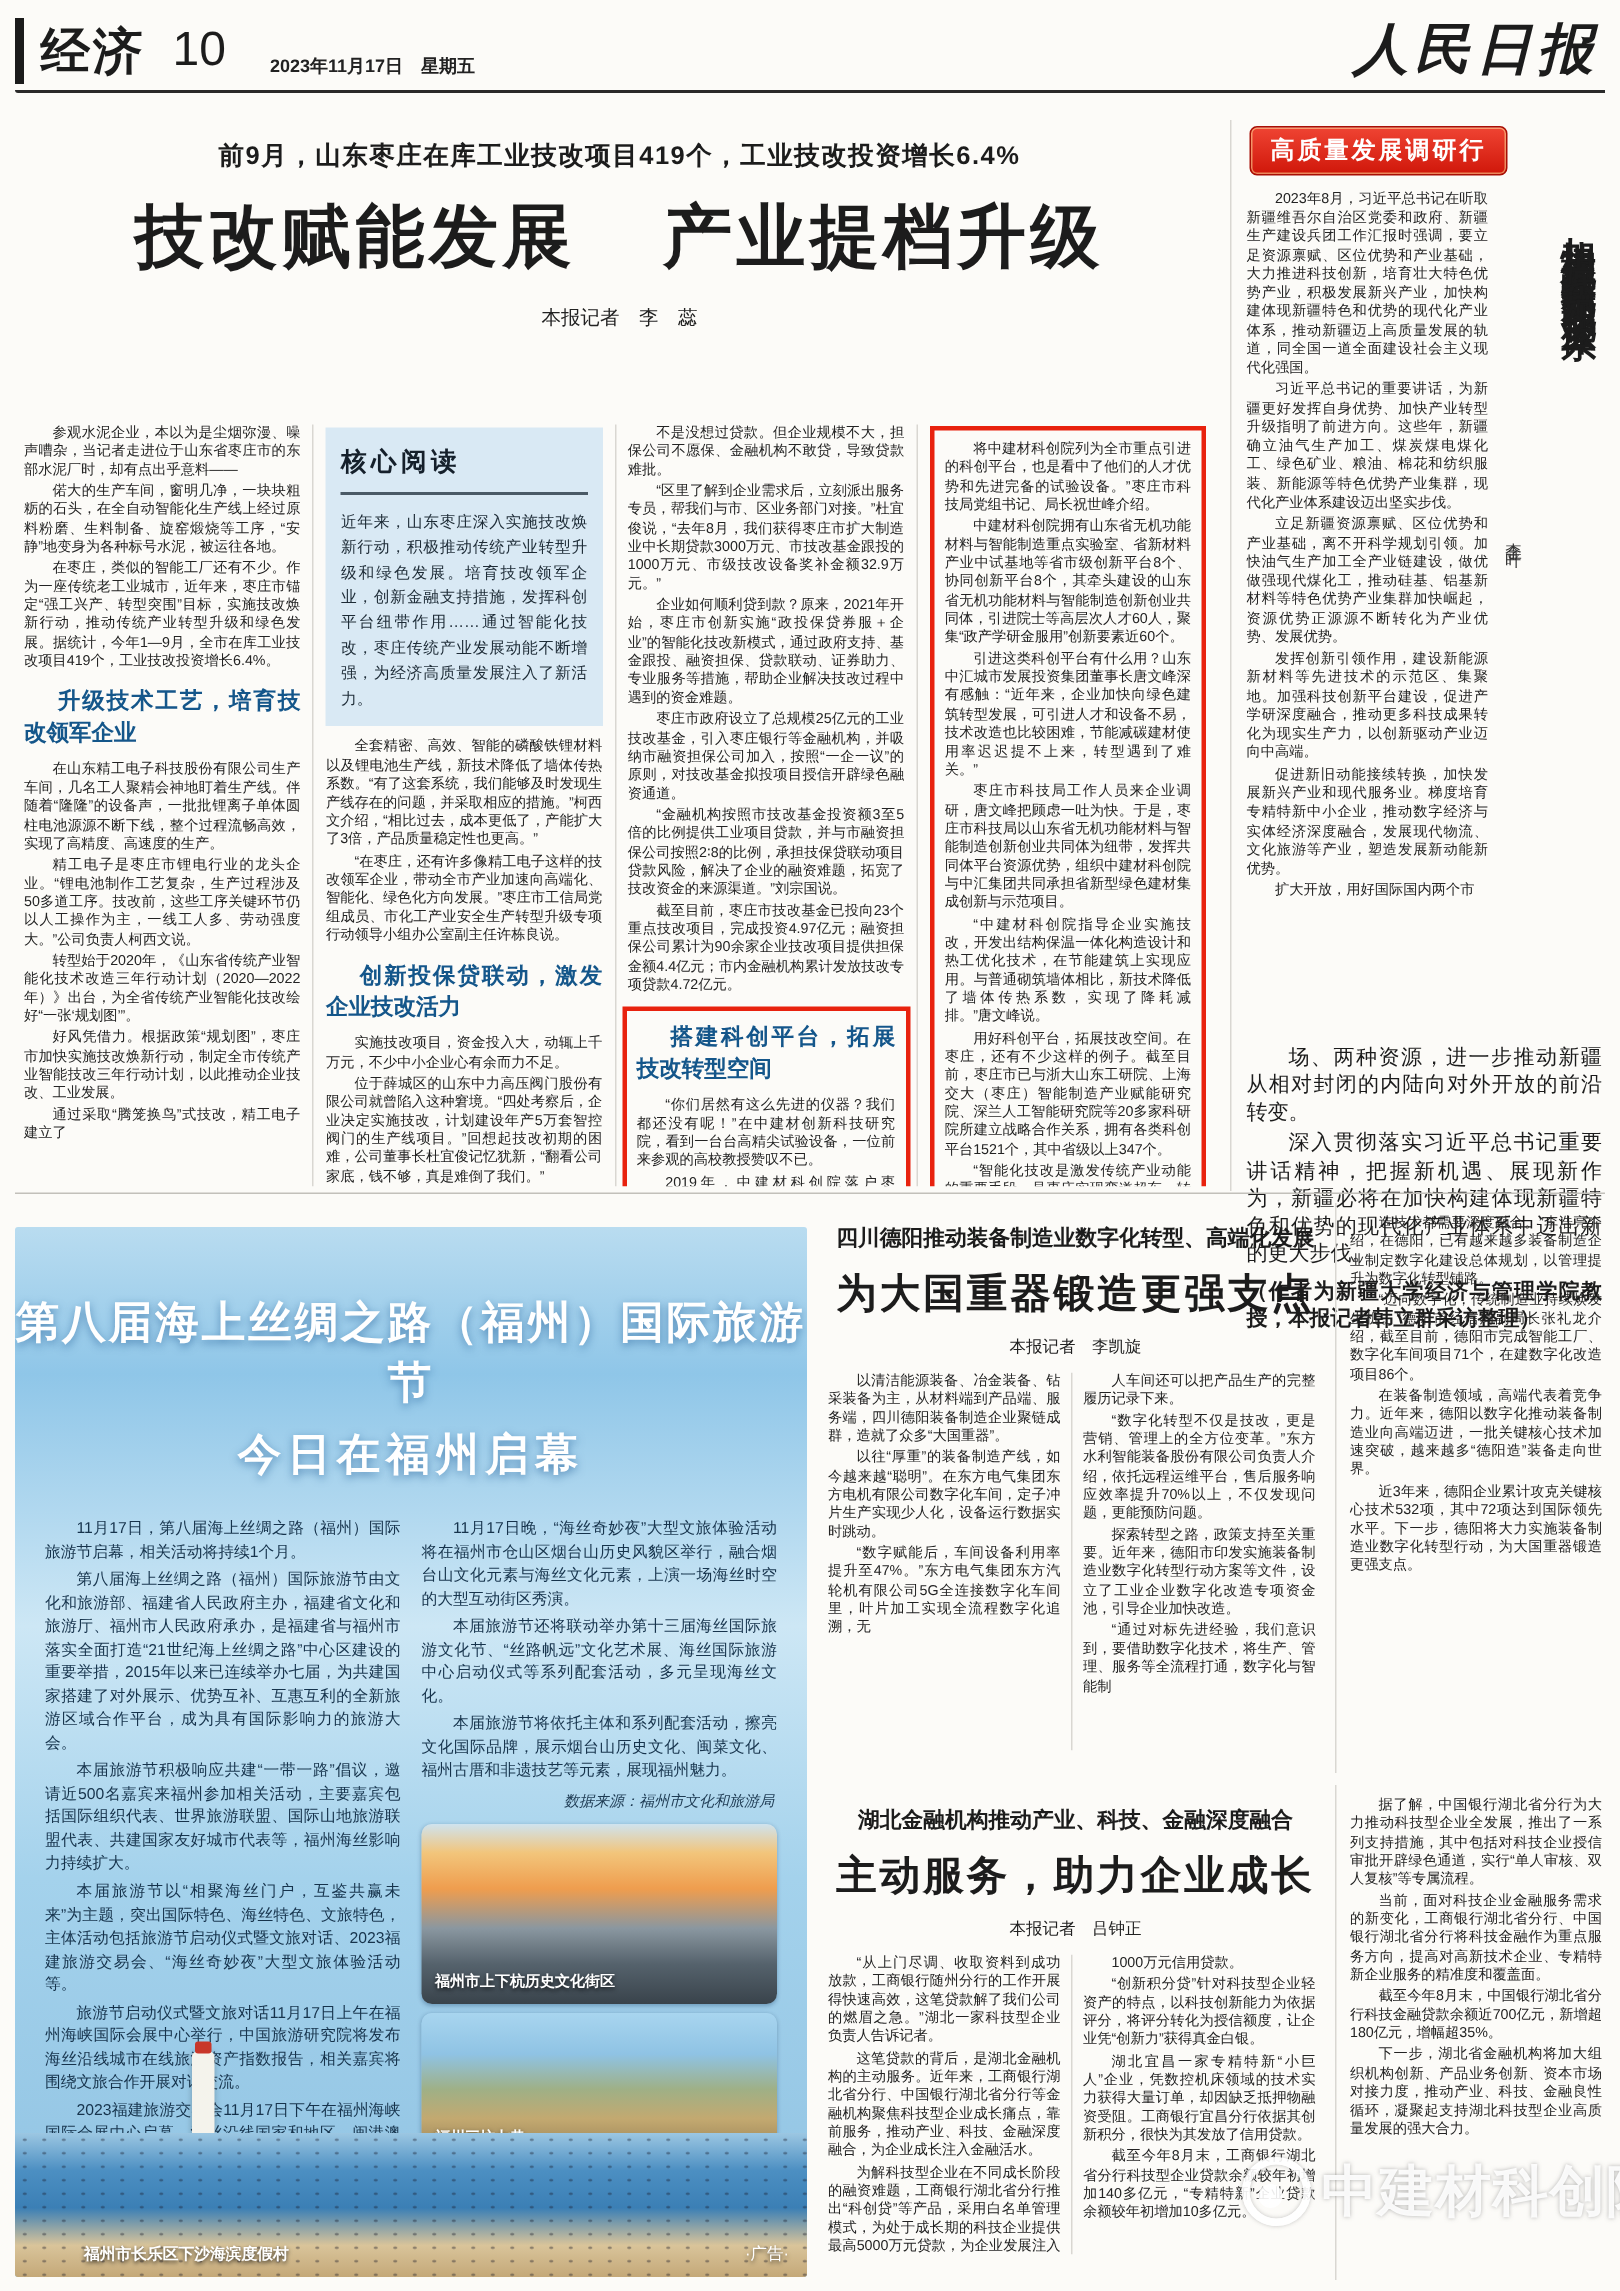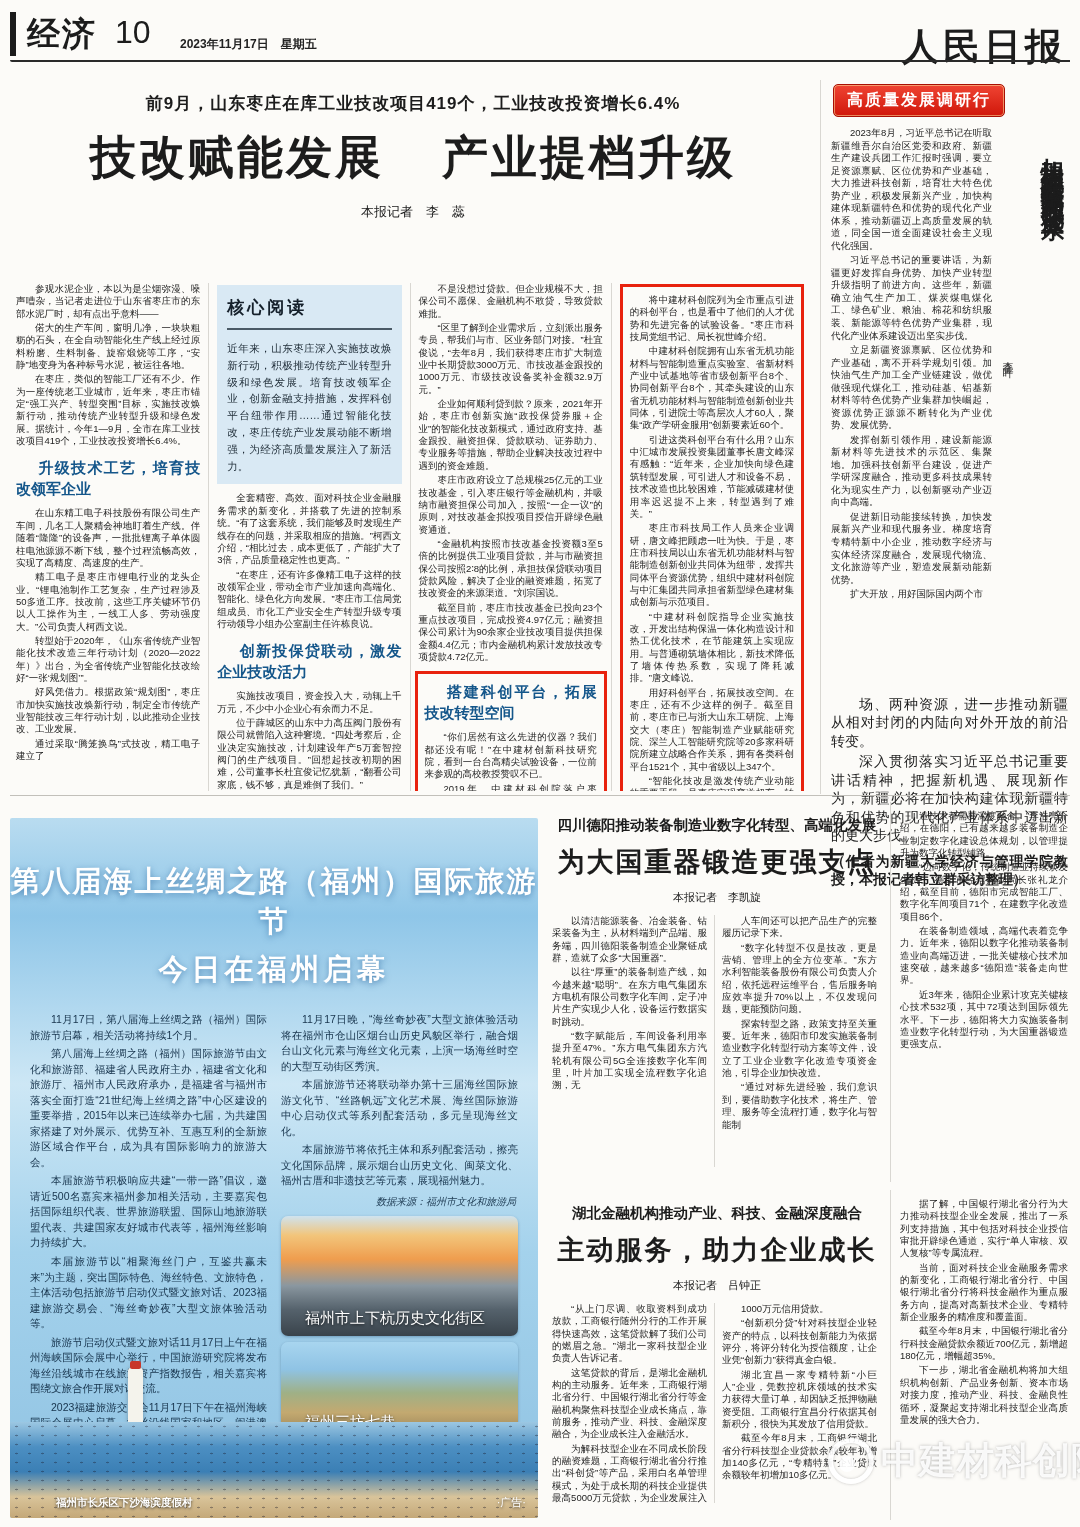--- a/index.html
+++ b/index.html
@@ -8,21 +8,21 @@
     position:relative; width:1080px; height:1527px; margin:0 auto;
     background:#fcfbf8; overflow:hidden; color:#1c1c1c;
     font-family:"Liberation Sans","DejaVu Sans",sans-serif;
   }
   
   .page-header { position:absolute; top:8px; left:10px; right:10px; height:54px; }
   .header-bracket { position:absolute; left:0; top:4px; width:6px; height:44px; background:#1b1b1b; }
   .section-name { position:absolute; left:17px; top:4px; font-size:33px; font-weight:900; letter-spacing:2px; }
   .page-number { position:absolute; left:105px; top:6px; font-size:32px; font-weight:500; }
   .header-date { position:absolute; left:170px; top:28px; font-size:12px; font-weight:bold; color:#222; }
-  .masthead { position:absolute; right:4px; top:14px; font-size:37px; font-weight:900; 
+  .masthead { position:absolute; right:4px; top:0; font-size:37px; font-weight:900; font-style:italic;
     font-family:"DejaVu Serif","Liberation Serif",serif; letter-spacing:4px; }
   .header-underline { position:absolute; left:0; right:0; top:52px; height:2px; background:#2a2a2a; border-bottom-left-radius:10px; }
 
   
   .main-article { position:absolute; left:14px; top:80px; width:798px; height:712px; }
   .kicker { text-align:center; font-weight:900; font-size:17px; margin-top:12px; letter-spacing:1px; }
   .headline { text-align:center; font-size:46px; font-weight:900; letter-spacing:3px; margin-top:12px; white-space:nowrap; }
   .headline .gap { display:inline-block; width:58px; }
   .byline { text-align:center; font-size:13px; margin-top:14px; color:#222; }
   .columns { display:flex; margin-top:14px; height:556px; overflow:hidden; }
@@ -66,22 +66,22 @@
   .travel-headline { text-align:center; color:#fff; font-weight:900; font-size:29px; letter-spacing:2px;
                      margin-top:44px; text-shadow:0 2px 6px rgba(20,80,140,.55); }
   .travel-headline2 { text-align:center; color:#fff; font-weight:900; font-size:29px; letter-spacing:4px;
                       margin-top:8px; text-shadow:0 2px 6px rgba(20,80,140,.55); }
   .travel-cols { display:flex; gap:14px; padding:22px 20px 0; height:452px; overflow:hidden; }
   .t-col { flex:1; font-size:10.5px; line-height:1.48; text-align:justify; color:#16334c; }
   .t-col .para { margin-bottom:3px; }
   .data-source { text-align:right; font-size:10px; font-style:italic; font-weight:normal; margin:6px 2px 4px;
                  font-family:"Liberation Serif",serif; color:#1d3a52; }
   .photo { position:relative; border-radius:7px; overflow:hidden; margin-top:6px; box-shadow:0 1px 3px rgba(0,40,80,.3); }
-  .photo-caption { position:absolute; left:9px; bottom:6px; color:#fff; font-size:15px; font-weight:normal;
-                   text-shadow:0 1px 3px rgba(0,0,0,.75);margin-left:15px; }
+  .photo-caption { position:absolute; left:9px; bottom:6px; color:#fff; font-size:10px; font-weight:bold;
+                   text-shadow:0 1px 3px rgba(0,0,0,.75); }
   .photo1 { height:120px; background:linear-gradient(180deg,#cfe3ef 0%,#f2c57b 16%,#ef9d4e 36%,#8a97a0 58%,#55626c 78%,#39434b 100%); }
   .photo2 { height:98px; background:linear-gradient(180deg,#a8d5ef 0%,#8fc3e4 28%,#9fb086 52%,#c3a970 72%,#8f7a52 100%); }
   .travel-bottom { position:absolute; left:0; right:0; bottom:0; height:96px;
             background:linear-gradient(180deg,#9cc7e2 0%,#4c8fc2 26%,#3b7fb5 52%,#d9c49a 78%,#c4a878 100%); }
   .crowd { position:absolute; inset:0; opacity:.5;
            background-image:radial-gradient(rgba(25,25,40,.8) 1px, transparent 1.6px); background-size:13px 9px; }
   .lighthouse { position:absolute; left:118px; bottom:88px; width:15px; height:62px; background:#f4f3ec;
                 border-radius:3px 3px 1px 1px; box-shadow:0 0 4px rgba(0,0,0,.25); }
   .lighthouse:after { content:""; position:absolute; left:2px; top:-7px; width:11px; height:8px; background:#c8372a; border-radius:2px; }
   .beach-caption { position:absolute; left:10px; bottom:8px; color:#fff; font-size:10.5px; font-weight:bold;
@@ -152,21 +152,21 @@
             <p class="para">通过采取“腾笼换鸟”式技改，精工电子建立了</p>
           </div>
       </div>
 
       <div class="col">
         <div class="core-reading">
           <div class="core-title">核心阅读</div>
           <div class="core-body">近年来，山东枣庄深入实施技改焕新行动，积极推动传统产业转型升级和绿色发展。培育技改领军企业，创新金融支持措施，发挥科创平台纽带作用……通过智能化技改，枣庄传统产业发展动能不断增强，为经济高质量发展注入了新活力。</div>
         </div>
         <div>
-            <p class="para">全套精密、高效、面对科技企业金融服务需求的新变化，并搭载了先进的控制系统。“有了这套系统，我们能够及时发现生产线存在的问题，并采取相应的措施。”柯西文介绍，“相比过去，成本更低了，产能扩大了3倍，产品质量稳定性也更高。”</p>
+            <p class="para">全套精密、高效、智能的磷酸铁锂材料以及锂电池生产线，新技术降低了墙体传热系数。“有了这套系统，我们能够及时发现生产线存在的问题，并采取相应的措施。”柯西文介绍，“相比过去，成本更低了，产能扩大了3倍，产品质量稳定性也更高。”</p>
             <p class="para">“在枣庄，还有许多像精工电子这样的技改领军企业，带动全市产业加速向高端化、智能化、绿色化方向发展。”枣庄市工信局党组成员、市化工产业安全生产转型升级专项行动领导小组办公室副主任许栋良说。</p>
           </div>
         <div class="subhead">创新投保贷联动，激发企业技改活力</div>
         <div>
             <p class="para">实施技改项目，资金投入大，动辄上千万元，不少中小企业心有余而力不足。</p>
             <p class="para">位于薛城区的山东中力高压阀门股份有限公司就曾陷入这种窘境。“四处考察后，企业决定实施技改，计划建设年产5万套智控阀门的生产线项目。”回想起技改初期的困难，公司董事长杜宜俊记忆犹新，“翻看公司家底，钱不够，真是难倒了我们。”</p>
           </div>
       </div>
 
       <div class="col">

